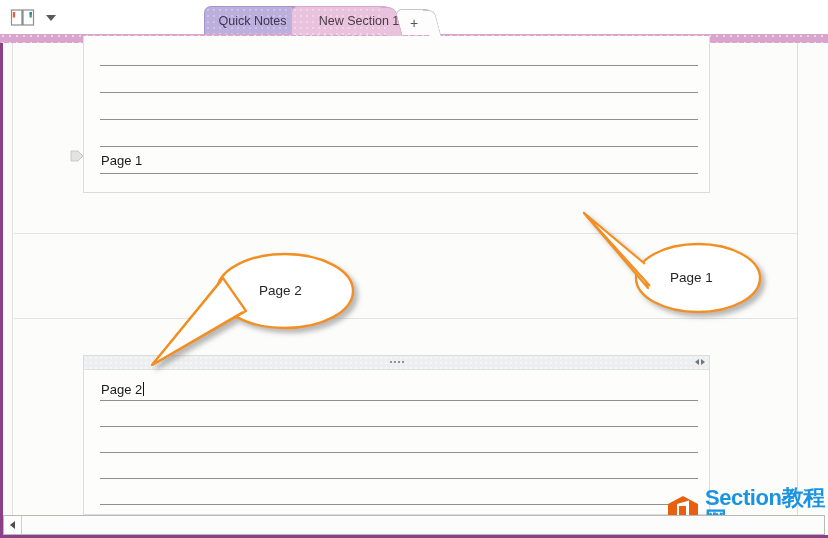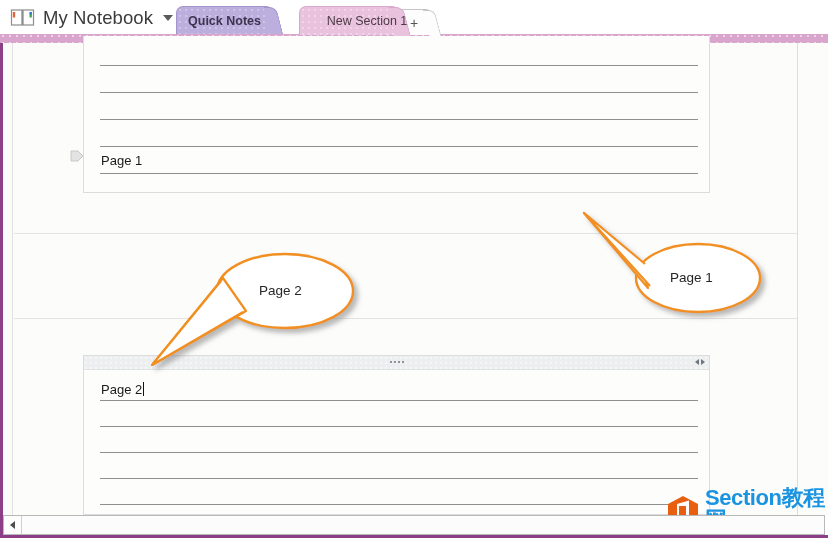--- a/index.html
+++ b/index.html
@@ -56,45 +56,44 @@
     display: flex;
     align-items: center;
     justify-content: center;
     font-size: 12.5px;
     color: #4a3a46;
     border-radius: 7px 7px 0 0;
     white-space: nowrap;
     padding: 0 11px;
   }
   .tab-quicknotes {
-    left: 176px;
+    left: 204px;
     width: 97px;
     background: #bcaedd;
     background-image: radial-gradient(circle at 3px 3px, rgba(255,255,255,.45) .6px, transparent .9px);
     background-size: 6px 6px;
     border: 1px solid #a294cd;
     border-bottom: none;
     color: #3e3450;
     transform: skewX(0deg);
-    font-weight: bold;
   }
   .tab-quicknotes::after {
     content: "";
     position: absolute;
     right: -8px; top: 0;
     width: 12px; height: 100%;
     background: #bcaedd;
     border-right: 1px solid #a294cd;
     border-top: 1px solid #a294cd;
     transform: skewX(14deg);
     border-radius: 0 7px 0 0;
     z-index: -1;
   }
   .tab-active {
-    left: 299px;
+    left: 291px;
     width: 100px;
     background: #e9c3dd;
     background-image: radial-gradient(circle at 3px 3px, rgba(255,255,255,.5) .6px, transparent .9px);
     background-size: 6px 6px;
     border: 1px solid #d9a9cd;
     border-bottom: none;
     color: #4d3a47;
     z-index: 3;
     padding-left: 47px;
   }
@@ -341,21 +340,20 @@
     <span>
       <svg class="book-icon" viewBox="0 0 26 20">
         <rect x="1.5" y="2" width="10.5" height="15" fill="#ffffff" stroke="#8d8d8d" stroke-width="1.2"></rect>
         <rect x="13" y="2" width="10.5" height="15" fill="#ffffff" stroke="#8d8d8d" stroke-width="1.2"></rect>
         <rect x="2.8" y="4" width="2.4" height="5.5" fill="#e8653a"></rect>
         <rect x="19.6" y="4" width="2.2" height="5.5" fill="#3f9c3f"></rect>
         <rect x="19.6" y="4" width="2.2" height="2.6" fill="#2f7fd0"></rect>
         <line x1="12.5" y1="2" x2="12.5" y2="17" stroke="#8d8d8d" stroke-width="1.2"></line>
       </svg>
     </span>
-    <span class="notebook-title">My Notebook</span>
     <span class="caret-down"></span>
   </div>
 
   <div class="tab tab-quicknotes">
     <span>Quick Notes</span>
   </div>
 
   <div class="tab tab-active">
     <span>New Section 1</span>
   </div>

